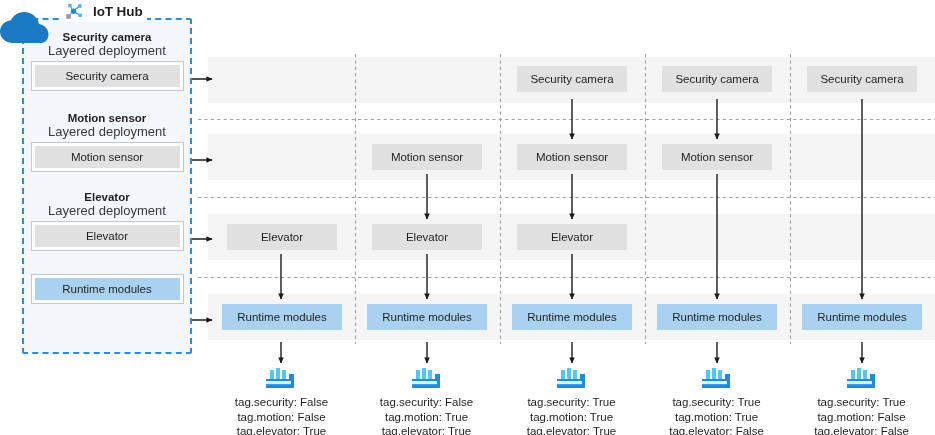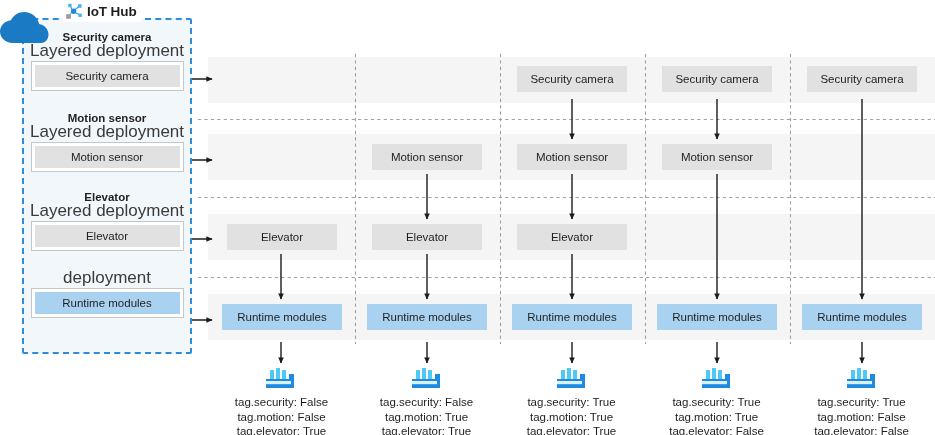--- a/index.html
+++ b/index.html
@@ -43,21 +43,21 @@
     border-radius: 2px;
   }
 
   .hub-title {
     position: absolute;
     left: 63px;
     top: 0px;
     height: 22px;
     display: flex;
     align-items: center;
-    gap: 2px;
+    gap: 8px;
     background: #ffffff;
     padding: 0 4px 0 2px;
     z-index: 6;
   }
   .hub-title-text {
     font-size: 13.5px;
     font-weight: bold;
     color: #201f1e;
     letter-spacing: -0.1px;
     white-space: nowrap;
@@ -81,21 +81,21 @@
     text-align: center;
     z-index: 4;
   }
   .dep-name {
     font-size: 11.5px;
     font-weight: bold;
     color: #201f1e;
     line-height: 14px;
   }
   .dep-sub {
-    font-size: 17px;
+    font-size: 13px;
     font-weight: normal;
     color: #3b3a39;
     line-height: 14px;
   }
   .dep-box {
     margin: 3px auto 0 auto;
     width: 153px;
     height: 30px;
     background: #ffffff;
     border: 1px solid #c8c6c4;
@@ -260,21 +260,20 @@
 
   <div class="dep-group" style="top:190px;">
     <div class="dep-name">Elevator</div>
     <div class="dep-sub">Layered deployment</div>
     <div class="dep-box">
       <div class="dep-chip">Elevator</div>
     </div>
   </div>
 
   <div class="dep-group" style="top:271px;">
-    <div class="dep-sub">deployment</div>
     <div class="dep-box">
       <div class="dep-chip blue">Runtime modules</div>
     </div>
   </div>
 
   <div class="grid-chip" style="left:517px;top:66px;width:110px;">Security camera</div>
   <div class="grid-chip" style="left:662px;top:66px;width:110px;">Security camera</div>
   <div class="grid-chip" style="left:807px;top:66px;width:110px;">Security camera</div>
 
   <div class="grid-chip" style="left:372px;top:144px;width:110px;">Motion sensor</div>

